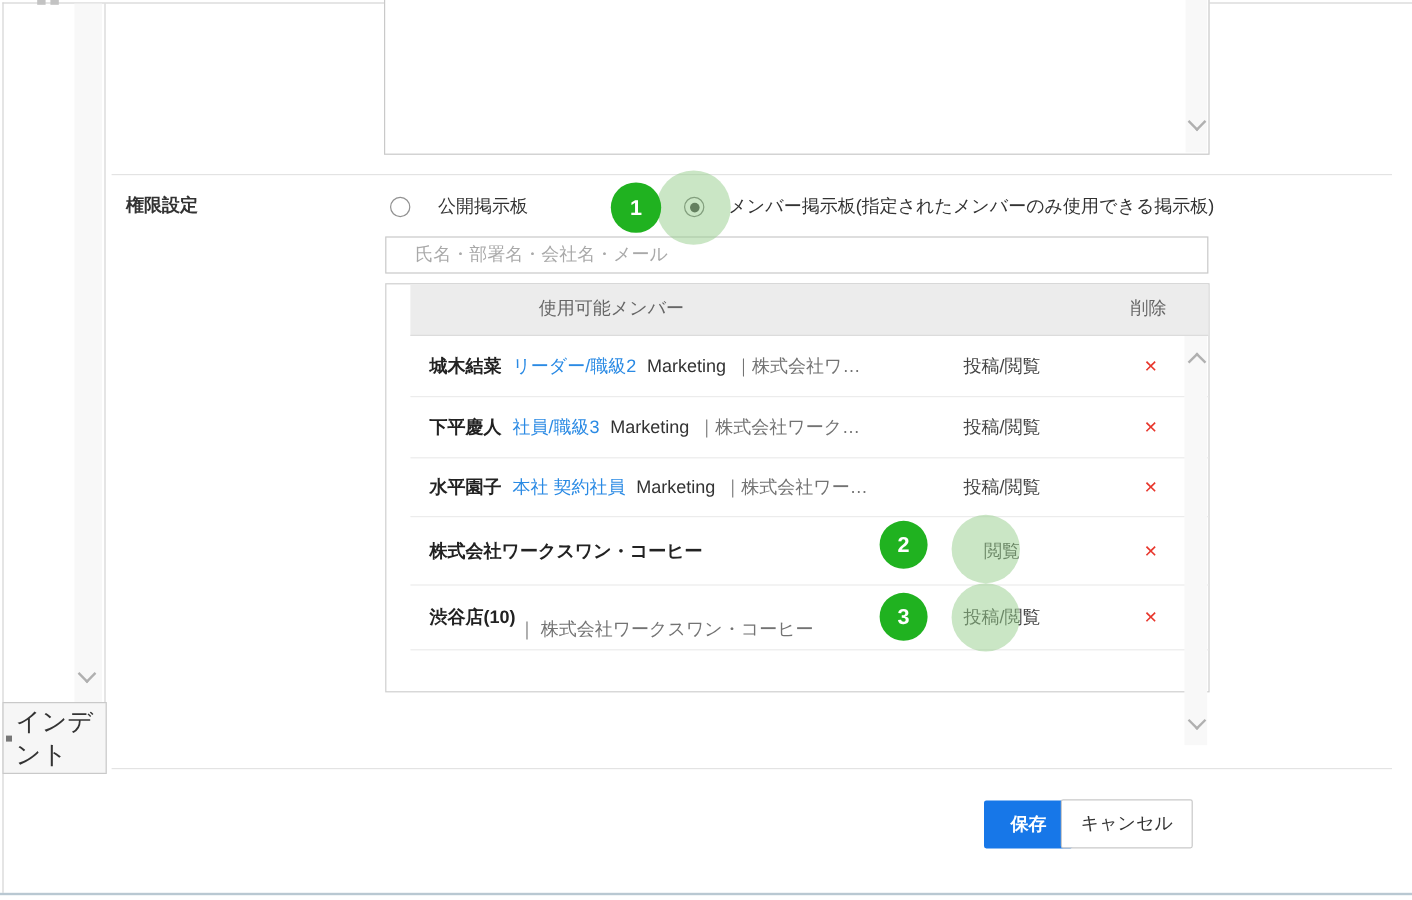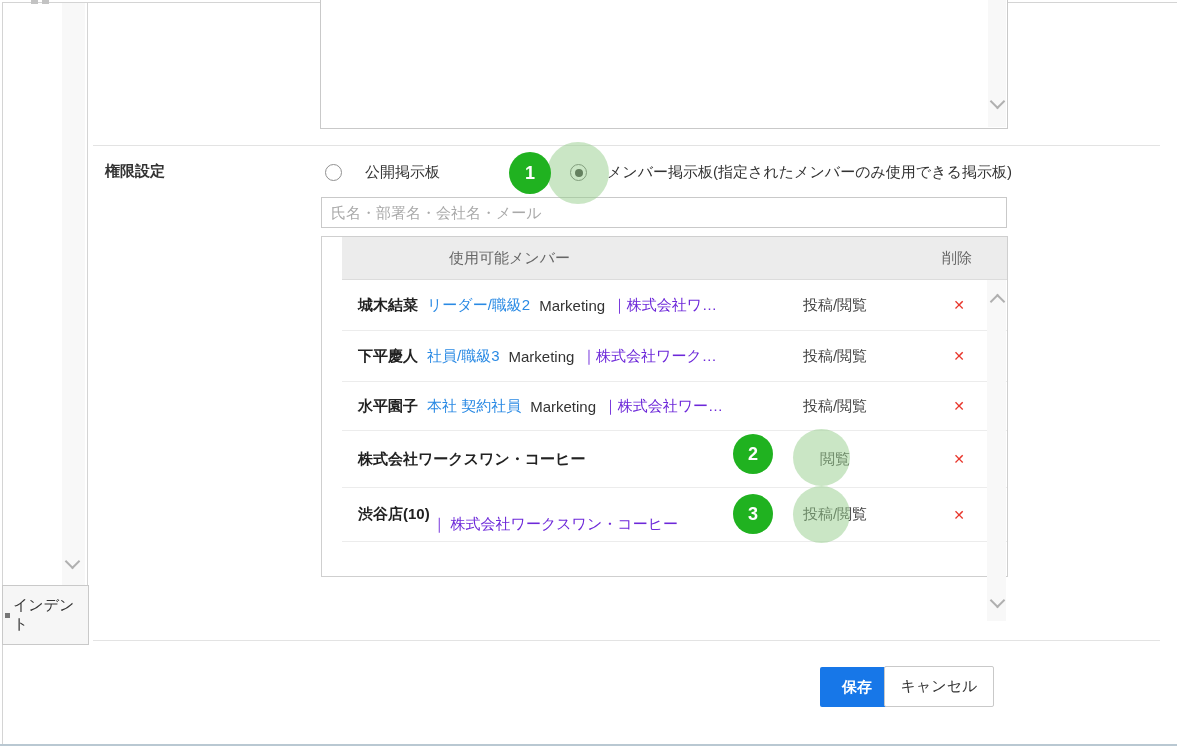--- a/index.html
+++ b/index.html
@@ -16,57 +16,57 @@
   .bottom-line{left:0;top:744px;width:1177px;height:2px;background:#b9c8d2;}
   .mini-ic{top:0;width:7px;height:4px;background:#c3c3c3;}
 
   
   .left-strip{left:62px;top:3px;width:23px;height:582px;background:#f8f8f8;}
   .left-vline{left:87px;top:3px;width:1px;height:582px;background:#d4d4d4;}
   .chev{position:absolute;width:9px;height:9px;border-right:2px solid #b0b0b0;border-bottom:2px solid #b0b0b0;}
   .chev.down{transform:rotate(45deg);}
   .chev.up{transform:rotate(-135deg);}
   .indent-box{left:2px;top:585px;width:85px;height:58px;background:#f6f6f6;border:1px solid #c9c9c9;
-    display:flex;align-items:center;font-size:15px;color:#333;cursor:pointer;}
+    display:flex;align-items:center;font-size:21px;color:#333;cursor:pointer;}
   .indent-bullet{width:5px;height:5px;background:#777;margin:0 3px 0 2px;flex:0 0 auto;}
 
   
   .desc-box{left:320px;top:-2px;width:688px;height:131px;border:1px solid #c9c9c9;background:#fff;box-sizing:border-box;}
   .desc-scroll{position:absolute;right:1px;top:1px;width:18px;height:127px;background:#f8f8f8;}
 
   .divider{height:1px;background:#e3e3e3;left:93px;width:1067px;}
   .div-top{top:145px;}
   .div-bottom{top:640px;}
 
   
   .section-label{left:105px;top:162px;font-size:15px;font-weight:bold;color:#333;}
   .radio{width:15px;height:15px;border:1px solid #919191;border-radius:50%;background:#fff;box-sizing:content-box;cursor:pointer;}
   .radio.sel{border-color:#6e6e6e;display:flex;align-items:center;justify-content:center;}
   .radio.sel::after{content:"";width:8px;height:8px;border-radius:50%;background:#333;}
   .radio-lbl{font-size:15px;color:#333;cursor:pointer;}
 
   .search-input{left:321px;top:197px;width:686px;height:31px;border:1px solid #c9c9c9;box-sizing:border-box;
-    font-size:15px;color:#333;padding:0 9px;outline:none;font-family:inherit;}
+    font-size:15px;color:#333;padding:0 24px;outline:none;font-family:inherit;}
   .search-input::placeholder{color:#a9a9a9;}
 
   
   .list-box{left:321px;top:236px;width:687px;height:341px;border:1px solid #cfcfcf;box-sizing:border-box;background:#fff;padding-left:20px;}
   .list-head{position:relative;height:43px;background:#ececec;border-bottom:1px solid #dcdcdc;box-sizing:border-box;
     font-size:15px;color:#666;}
   .hd{position:absolute;top:0;line-height:42px;}
   .hd-members{left:107px;}
   .hd-perm{left:466px;width:90px;text-align:center;}
   .hd-del{left:585px;width:60px;text-align:center;}
   .m-row{position:relative;display:flex;align-items:center;padding-left:16px;border-bottom:1px solid #ececec;
     box-sizing:border-box;font-size:15px;}
   .r1{height:51px;} .r2{height:51px;} .r3{height:49px;} .r4{height:57px;} .r5{height:54px;}
   .m-name{font-weight:bold;color:#222;white-space:pre;}
   .m-role{color:#2a8ae4;margin-left:9px;white-space:pre;cursor:pointer;}
   .m-dept{color:#333;margin-left:9px;white-space:pre;}
-  .m-comp{color:#6d28d9;margin-left:7px;white-space:pre;text-align:center;}
+  .m-comp{color:#737373;margin-left:7px;white-space:pre;text-align:center;}
   .m-row span:empty{display:none;}
   .perm{position:absolute;left:448px;width:90px;top:0;bottom:0;display:flex;align-items:center;justify-content:center;
     color:#444;cursor:pointer;}
   .del{position:absolute;left:587px;width:60px;top:0;bottom:0;display:flex;align-items:center;justify-content:center;
     color:#e8362c;font-weight:bold;font-size:14px;cursor:pointer;}
   .list-scroll{position:absolute;right:1px;top:43px;width:19px;height:341px;background:#f8f8f8;}
 
   
   .badge{border-radius:50%;background:#20b220;color:#fff;font-weight:bold;font-size:18px;
     display:flex;align-items:center;justify-content:center;z-index:10;width:42px;height:42px;}

